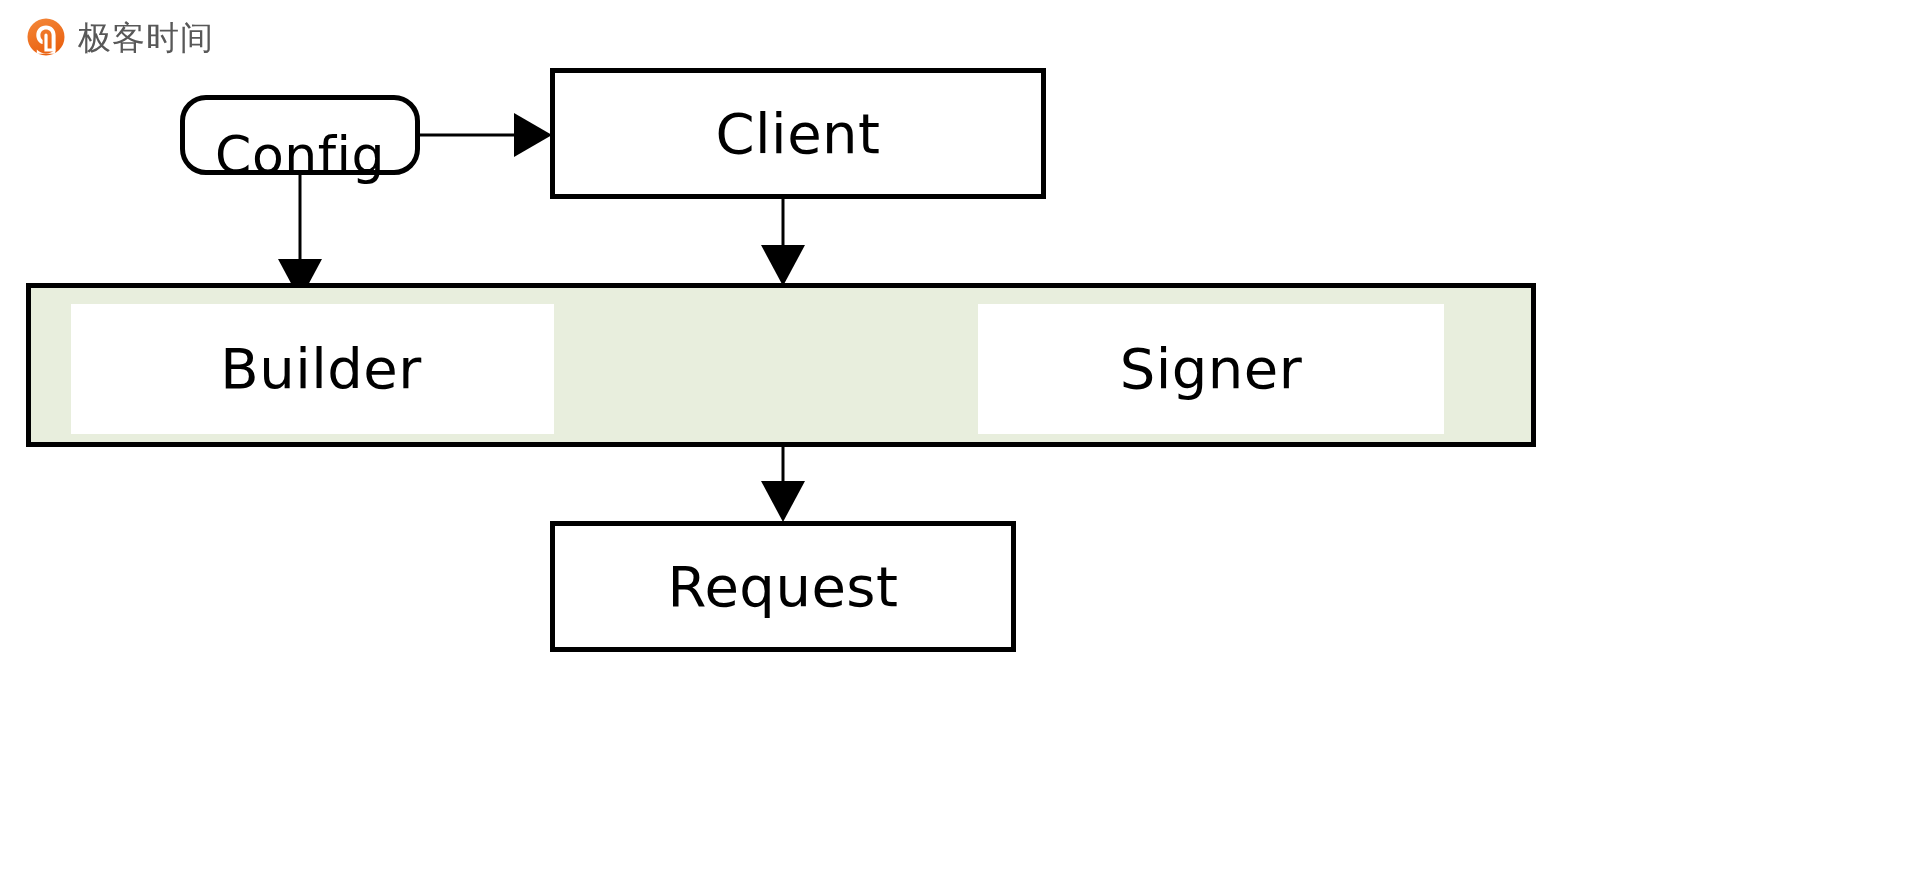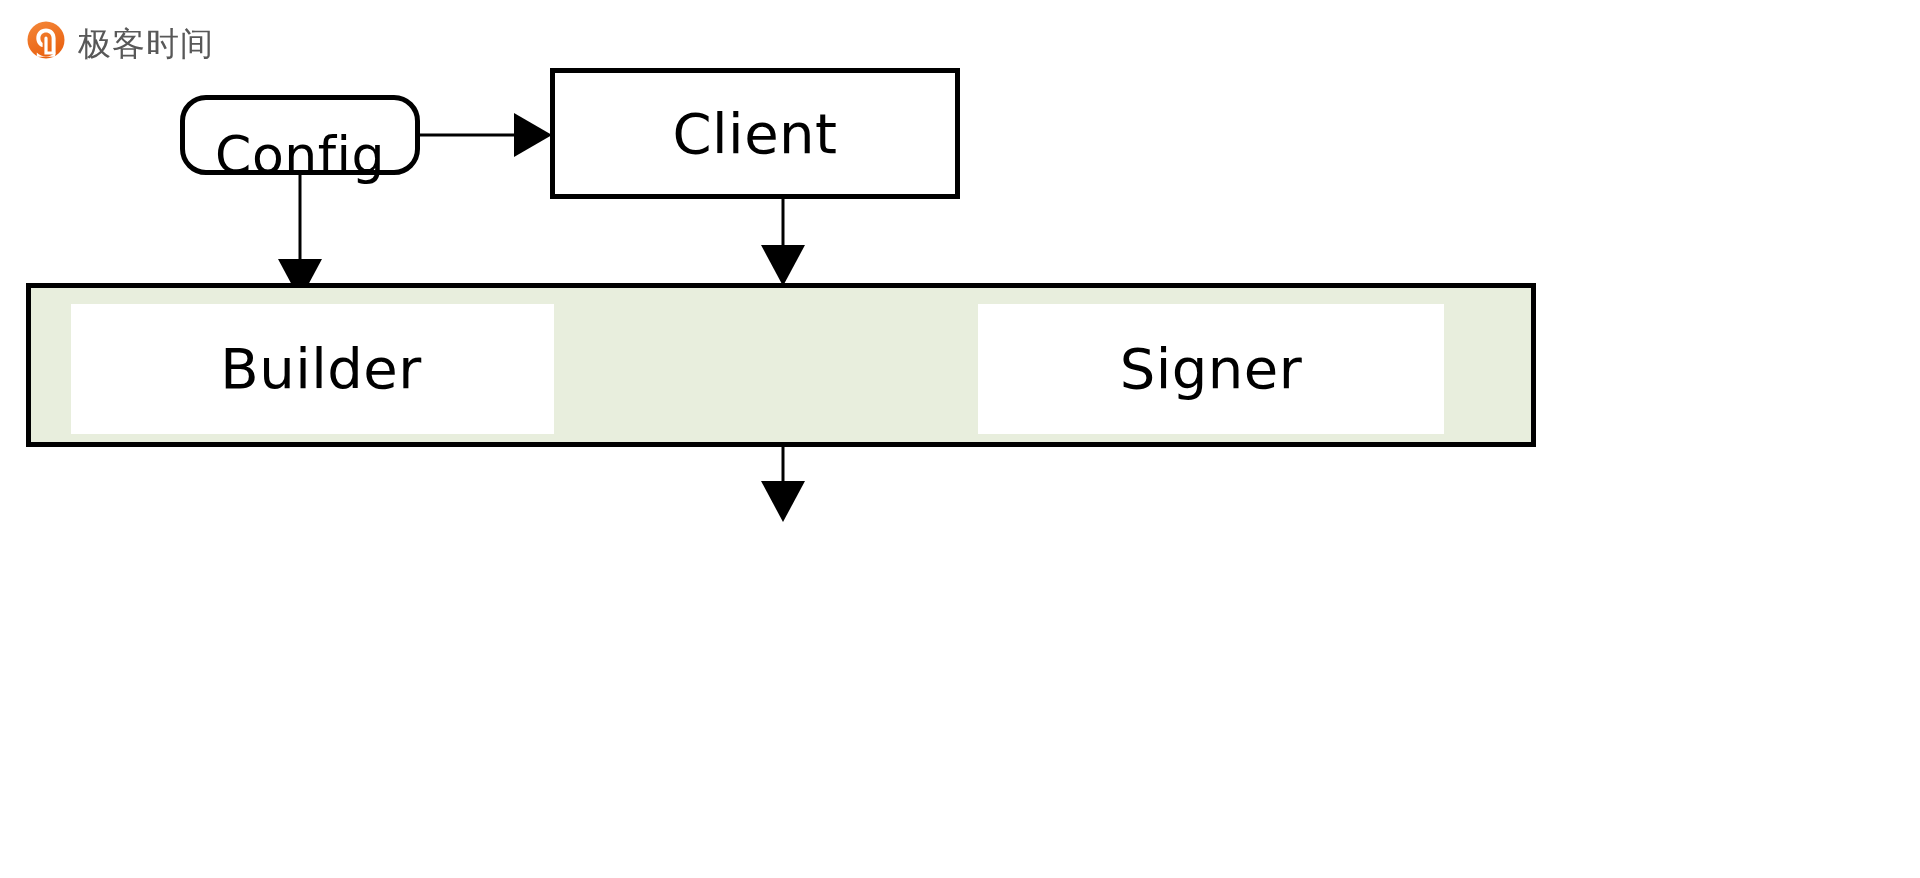--- a/index.html
+++ b/index.html
@@ -14,21 +14,21 @@
     overflow: hidden;
     position: relative;
   }
 
   
   #brand {
     position: absolute;
     left: 26px;
     top: 14px;
     display: flex;
-    align-items: flex-end;
+    align-items: center;
     gap: 12px;
     height: 46px;
   }
   #brand .mark {
     width: 40px;
     height: 40px;
     flex: 0 0 40px;
     display: block;
   }
   #brand .wordmark {
@@ -74,21 +74,21 @@
     width: 240px;
     height: 80px;
     border-radius: 26px;
   }
   #node-config .node-label { font-size: 52px; margin-top: 40px; }
 
   
   #node-client {
     left: 550px;
     top: 68px;
-    width: 410px;
+    width: 496px;
     height: 131px;
   }
 
   
   #node-request {
     left: 550px;
     top: 521px;
     width: 466px;
     height: 131px;
   }
@@ -191,14 +191,17 @@
 
   <div id="band">
     <div class="band-cell" id="cell-builder">
       <span class="node-label">Builder</span>
     </div>
     <div class="band-cell" id="cell-signer">
       <span class="node-label">Signer</span>
     </div>
   </div>
 
+  <div class="node" id="node-request">
+    <span class="node-label">Request</span>
+  </div>
 
 </div>
 
 </body></html>

